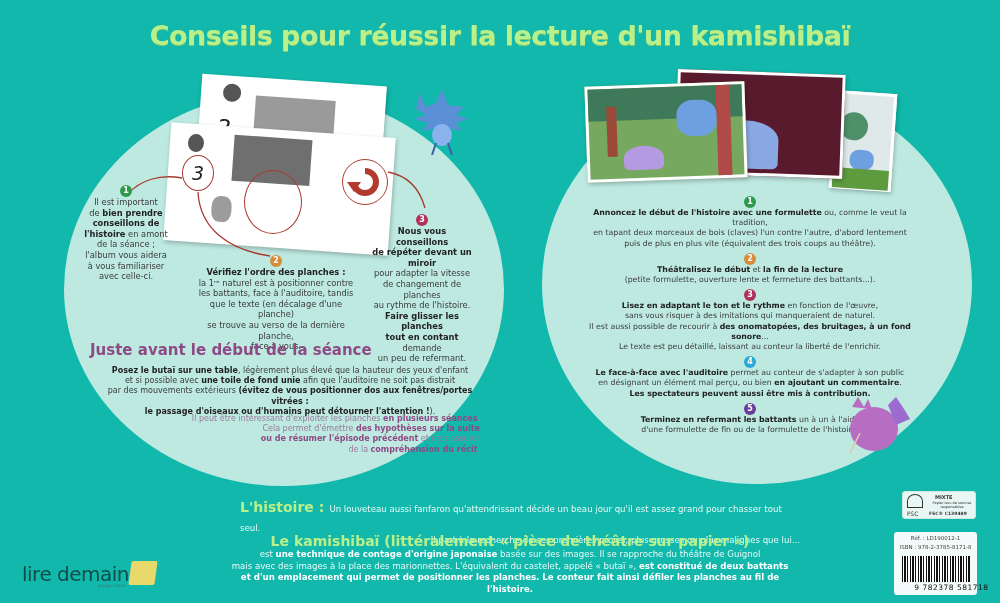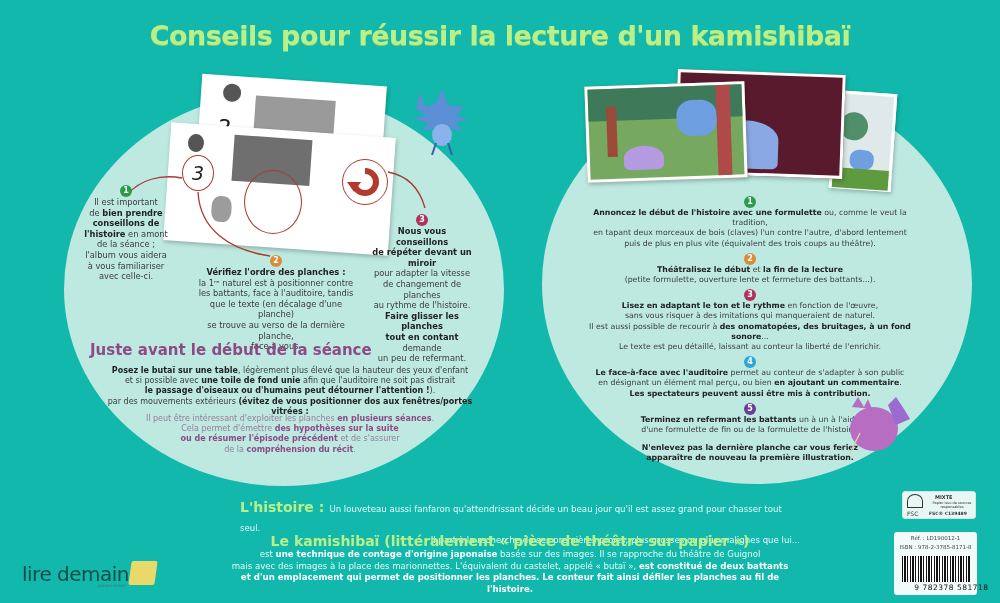--- a/index.html
+++ b/index.html
@@ -40,21 +40,21 @@
   .plank {
     position: absolute; background: #fff;
     box-shadow: 1px 2px 4px rgba(0,0,0,0.25);
   }
   .plank .pic { position: absolute; background: #8a8a8a; }
   .red-circle { position: absolute; border: 1.5px solid #a83a2e; border-radius: 50%; }
   .section-title {
     position: absolute; left: 90px; width: 380px; text-align: left;
     font-weight: bold; font-size: 15px; color: #8e4a85;
   }
-  .purple-txt { color: #9c7a9a; }
+  .purple-txt { color: #9c7a9a; text-align: right; }
   .purple-txt b { color: #8e4a85; }
 
   .bottom-title-a { color: #b9f08a; font-weight: bold; font-size: 14px; }
   .bottom-txt { color: #e6fbf8; font-size: 8.6px; line-height: 11.5px; }
   .bottom-txt b { color: #ffffff; }
 
   .logo {
     position: absolute; left: 22px; top: 562px;
     font-family: "DejaVu Sans", sans-serif; 
     font-size: 20px; color: #0f4d49; letter-spacing: -0.5px;
@@ -151,22 +151,22 @@
   <div><b>Faire glisser les planches</b></div>
   <div><b>tout en contant</b><span> demande</span></div>
   <div>un peu de refermant.</div>
 </div>
 
 <div class="section-title" style="top:341px;">Juste avant le début de la séance</div>
 
 <div class="abs txt" style="left:100px;top:366px;width:380px;font-size:8px;line-height:10.2px;">
   <div><b>Posez le butaï sur une table</b><span>, légèrement plus élevé que la hauteur des yeux d'enfant</span></div>
   <div><span>et si possible avec </span><b>une toile de fond unie</b><span> afin que l'auditoire ne soit pas distrait</span></div>
+  <div><span>par des mouvements extérieurs </span><b>(évitez de vous positionner dos aux fenêtres/portes vitrées :</b></div>
   <div><b>le passage d'oiseaux ou d'humains peut détourner l'attention !</b><span>).</span></div>
-  <div><span>par des mouvements extérieurs </span><b>(évitez de vous positionner dos aux fenêtres/portes vitrées :</b></div>
 </div>
 
 <div class="abs txt purple-txt" style="left:100px;top:414px;width:380px;font-size:8px;line-height:10.2px;">
   <div><span>Il peut être intéressant d'exploiter les planches </span><b>en plusieurs séances</b><span>.</span></div>
   <div><span>Cela permet d'émettre </span><b>des hypothèses sur la suite</b></div>
   <div><b>ou de résumer l'épisode précédent</b><span> et de s'assurer</span></div>
   <div><span>de la </span><b>compréhension du récit</b><span>.</span></div>
 </div>
 
 <div class="circle circle-right"></div>
@@ -209,24 +209,20 @@
   <div style="margin-bottom:4px;">
     <div><span class="num" style="background:#2aa8d8;">4</span></div>
     <div><b>Le face-à-face avec l'auditoire</b><span> permet au conteur de s'adapter à son public</span></div>
     <div><span>en désignant un élément mal perçu, ou bien </span><b>en ajoutant un commentaire</b><span>.</span></div>
     <div><b>Les spectateurs peuvent aussi être mis à contribution.</b></div>
   </div>
   <div style="margin-bottom:8px;">
     <div><span class="num" style="background:#6a3d9a;">5</span></div>
     <div><b>Terminez en refermant les battants</b><span> un à un à l'aide</span></div>
     <div>d'une formulette de fin ou de la formulette de l'histoire.</div>
-  </div>
-  <div>
-    <div><b>N'enlevez pas la dernière planche car vous feriez</b></div>
-    <div><b>apparaître de nouveau la première illustration.</b></div>
   </div>
 </div>
 
 <div class="abs" style="left:838px;top:395px;width:80px;height:62px;">
   <svg width="80" height="62" viewBox="0 0 80 62">
     <ellipse cx="36" cy="34" rx="24" ry="22" fill="#b66dc2"></ellipse>
     <path d="M14 12 L20 2 L26 12 L30 4 L34 14 Z" fill="#b66dc2"></path>
     <path d="M50 10 L58 2 L66 14 L72 24 L58 30 Z" fill="#9b6bd0"></path>
     <line x1="22" y1="38" x2="12" y2="58" stroke="#e6c7a6" stroke-width="1.5"></line>
   </svg>

